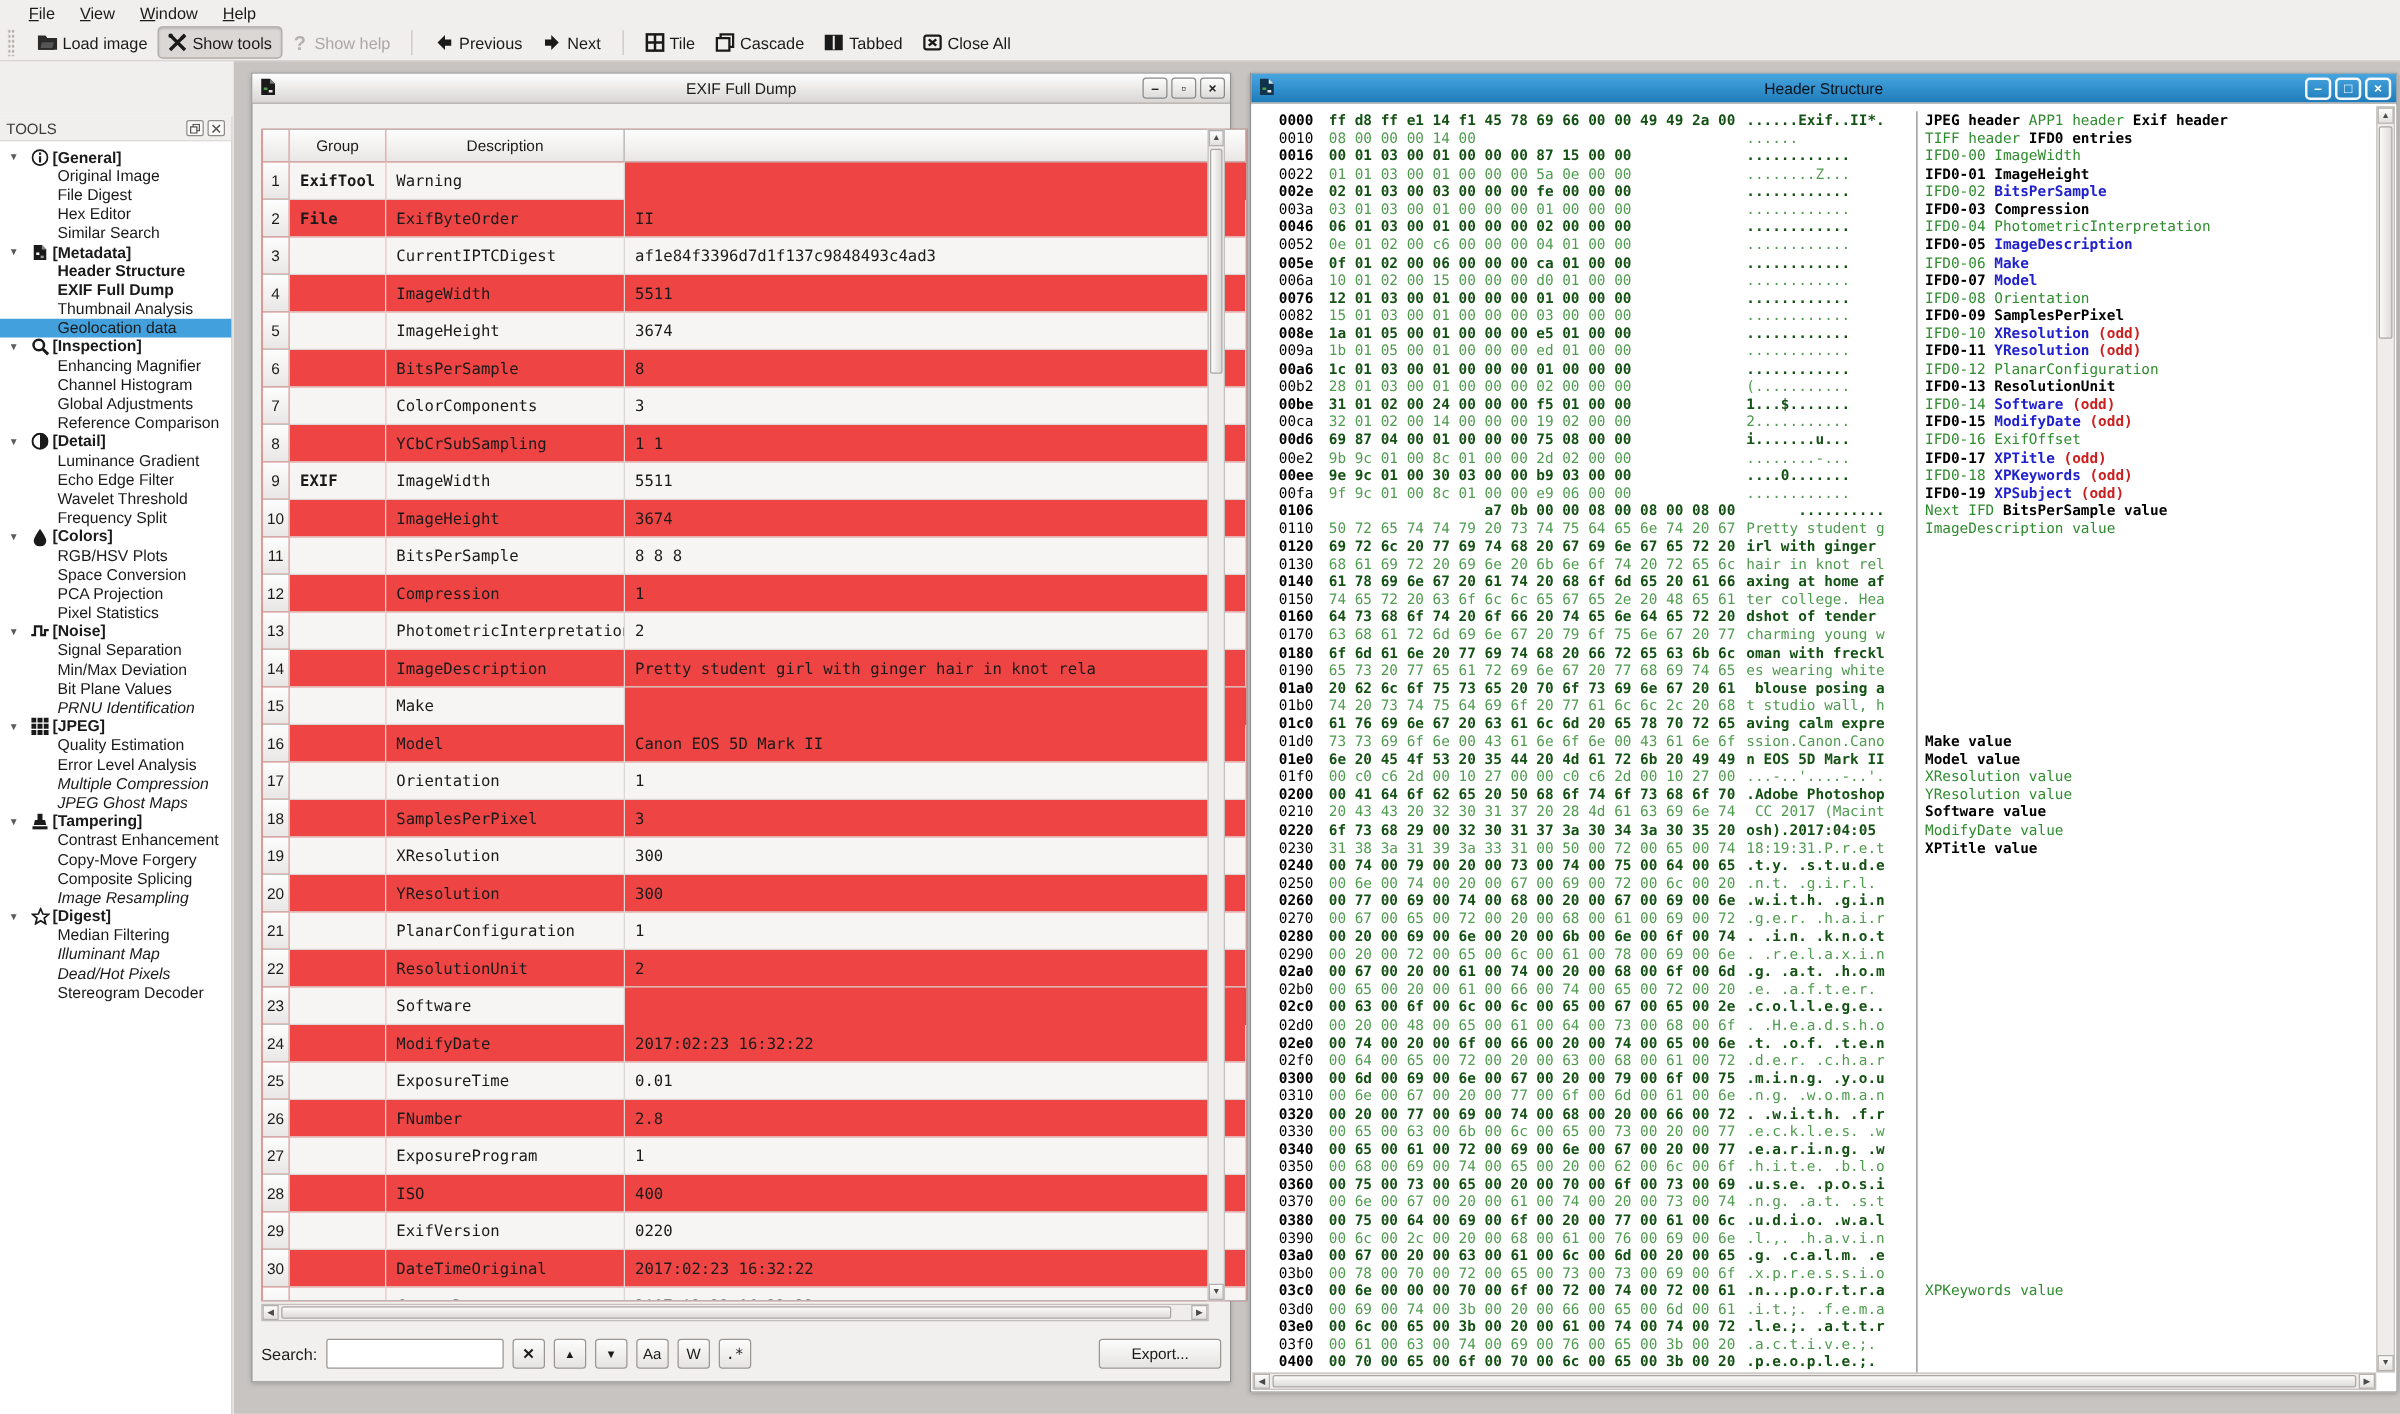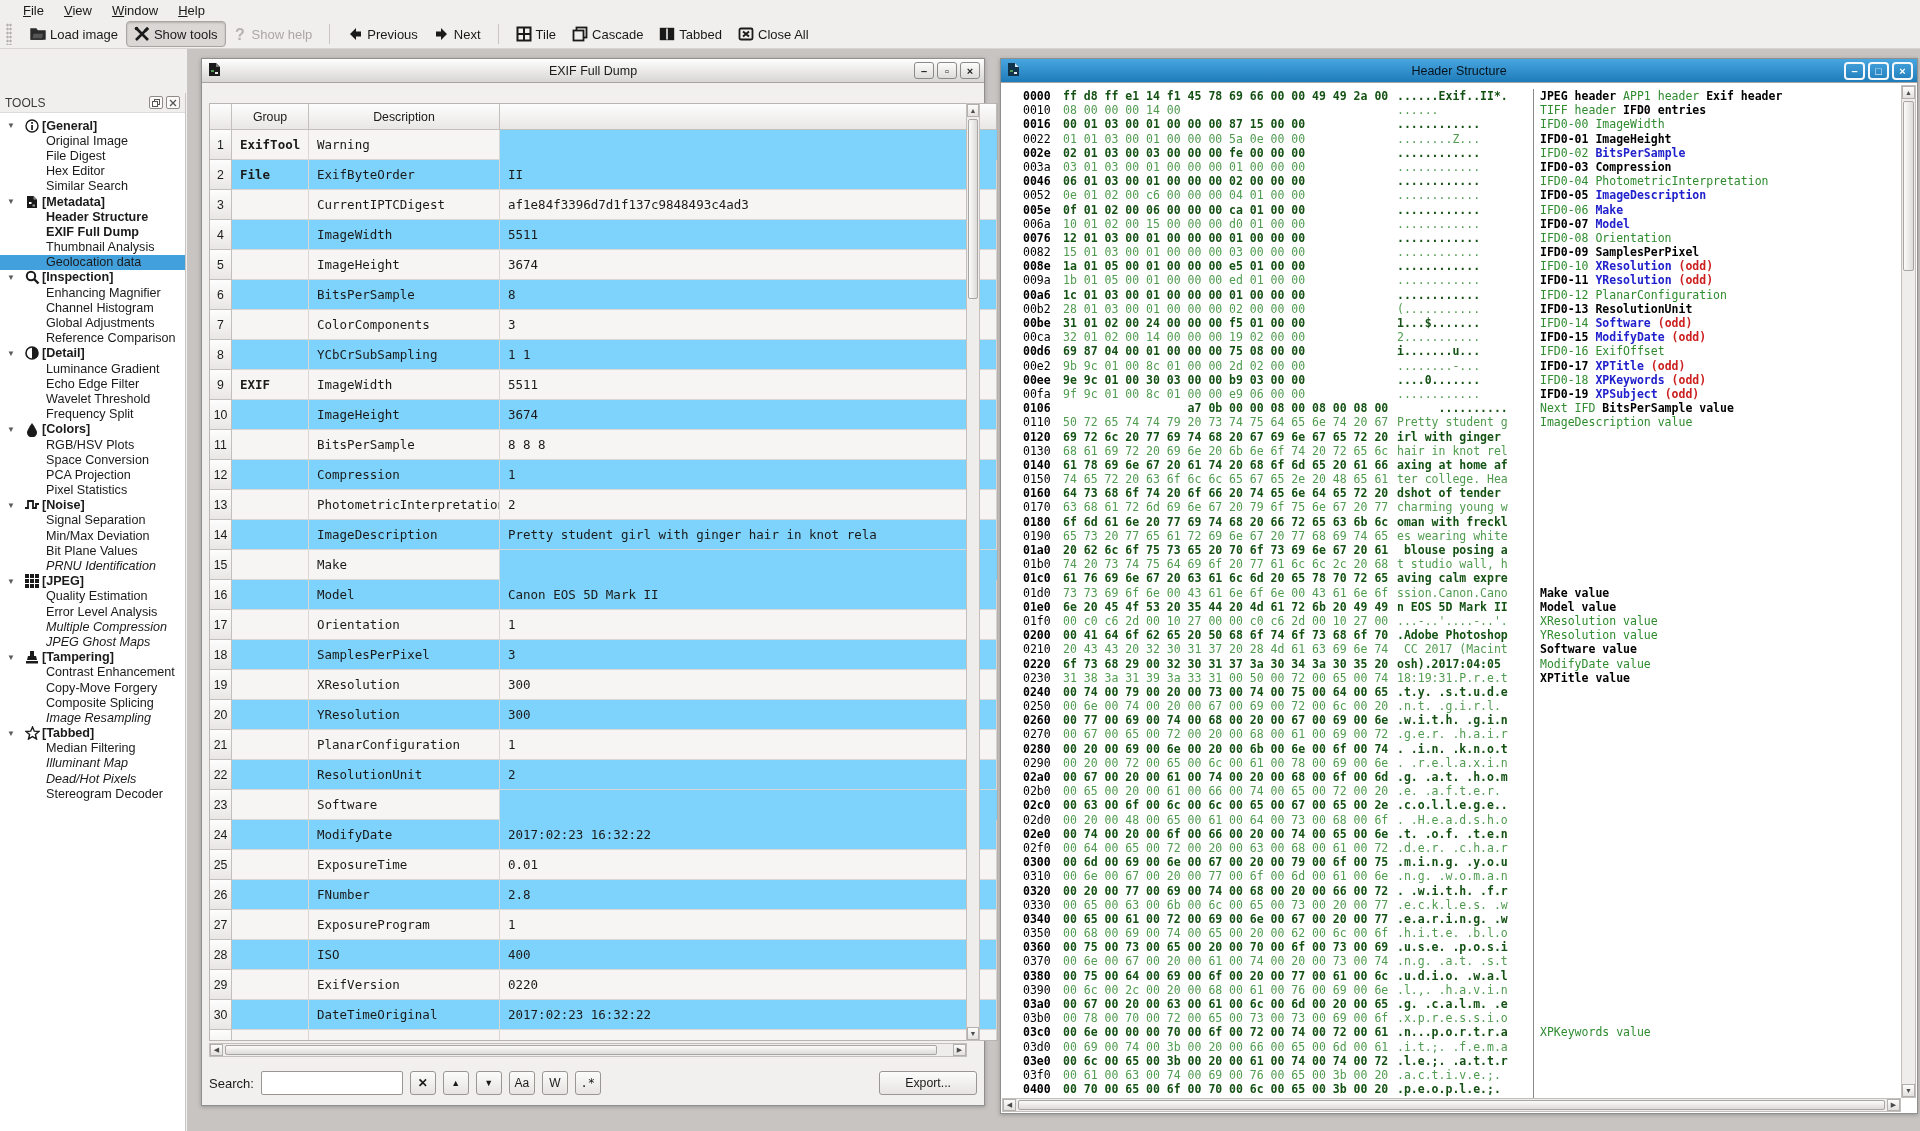--- a/index.html
+++ b/index.html
@@ -43,21 +43,21 @@
   .titlebar .ticon { margin-left:2px; }
   .titlebar .ttext { position:absolute; left:0; right:0; text-align:center; font-size:12.5px; pointer-events:none; }
   .titlebar .tbtns { margin-left:auto; display:flex; gap:3px; z-index:2; }
   .wbtn { width:20px; height:17px; border:1px solid #8a8a8a; border-radius:3px; background:linear-gradient(#fcfcfc,#dedcda); display:flex; align-items:center; justify-content:center; font-size:11px; font-weight:bold; color:#222; }
   .titlebar.inactive { background:linear-gradient(#fefefe,#d8d6d4); color:#1a1a1a; }
   .titlebar.active { background:linear-gradient(#47a5df,#1f7cba); color:#07131c; }
   .titlebar.active .wbtn { background:transparent; border:2px solid #f4f8fb; border-radius:4px; color:#ffffff; width:21px; height:18px; }
 
   
   #exif-win { left:14px; top:9px; width:784px; height:1048px; }
-  #exif-table { position:absolute; left:7px; top:44px; width:789px; height:938px; background:#7dd3fc; border:1px solid #b9b5b2; overflow:hidden; }
+  #exif-table { position:absolute; left:7px; top:44px; width:789px; height:938px; background:#ef4444; border:1px solid #b9b5b2; overflow:hidden; }
   .hdr-cell, .num-cell { background:linear-gradient(#fdfdfd,#e9e7e5); border-right:1px solid #c3bfbc; border-bottom:1px solid #c3bfbc; display:flex; align-items:center; justify-content:center; font-size:12.3px; }
   .exif-hrow { display:flex; height:26px; }
   .exif-row { display:flex; height:30px; font-family:"DejaVu Sans Mono", monospace; font-size:12.5px; }
   .exif-row:nth-child(odd) .dcell { background:#f6f5f4; }
   .dcell { border-right:1px solid #dad7d4; border-bottom:1px solid #dad7d4; display:flex; align-items:center; padding:0 8px; white-space:pre; overflow:hidden; }
   .c-num { width:22px; flex:none; }
   .c-grp { width:77px; flex:none; }
   .c-dsc { width:191px; flex:none; }
   .c-val { flex:1; min-width:0; }
 
@@ -390,21 +390,21 @@
         <div class="tree-row tree-item">
           <span class="ital">Image Resampling</span>
         </div>
         <div class="tree-row">
           <span class="tree-arrow">▼</span>
           <span class="tree-ico">
             <svg width="15" height="14" viewBox="0 0 15 14">
               <path d="M7.5 1 L9.3 5.2 13.9 5.5 10.4 8.5 11.5 13 7.5 10.6 3.5 13 4.6 8.5 1.1 5.5 5.7 5.2 z" fill="none" stroke="#1a1a1a" stroke-width="1.4"></path>
             </svg>
           </span>
-          <span class="cat-label">[Tabbed]</span>
+          <span class="cat-label">[Digest]</span>
         </div>
         <div class="tree-row tree-item">
           <span>Median Filtering</span>
         </div>
         <div class="tree-row tree-item">
           <span class="ital">Illuminant Map</span>
         </div>
         <div class="tree-row tree-item">
           <span class="ital">Dead/Hot Pixels</span>
         </div>

